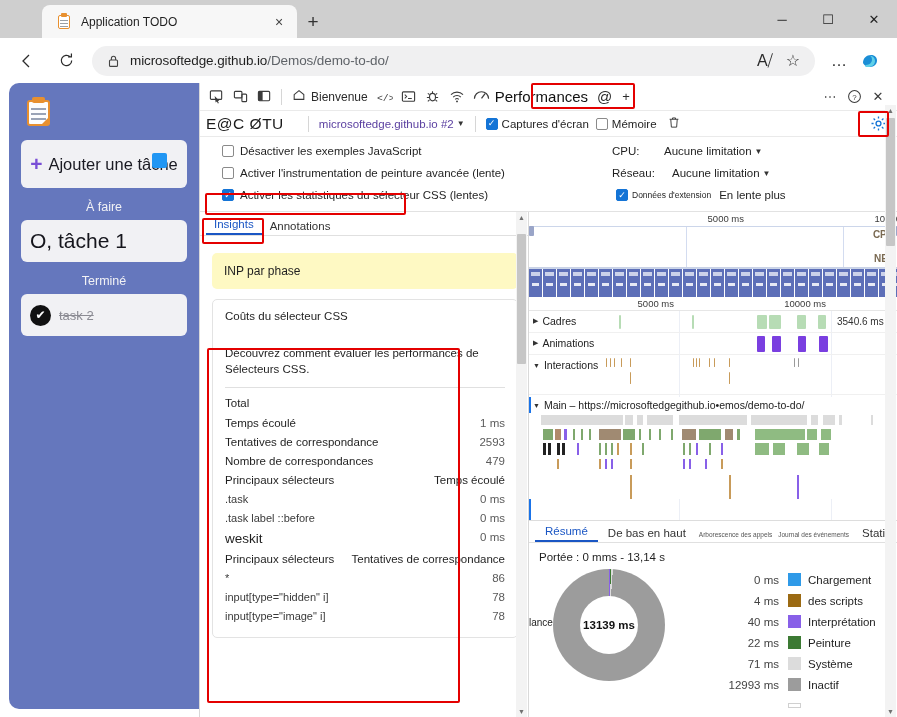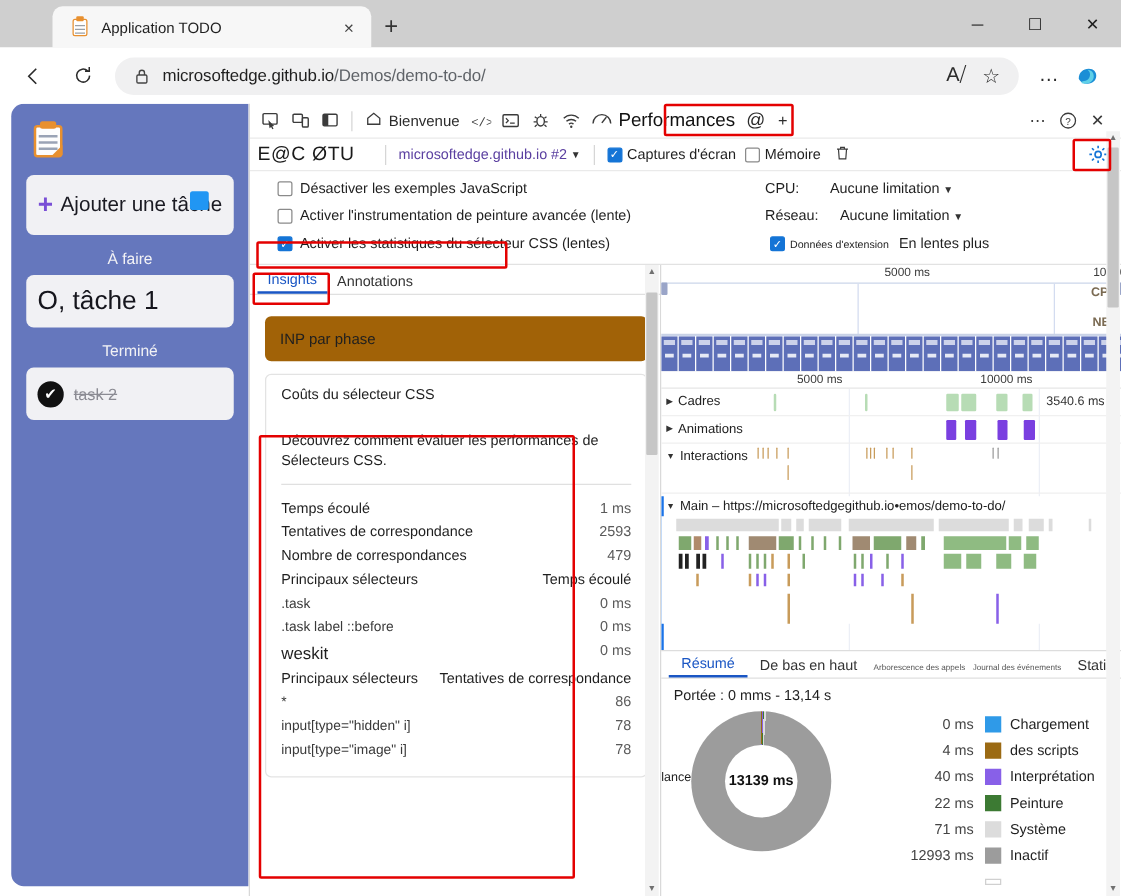--- a/index.html
+++ b/index.html
@@ -219,21 +219,21 @@
   .ins-tab { font-size: 11.5px; color: #333; padding: 0 8px 3px 8px; }
   .ins-tab.sel { color: #1a56c4; border-bottom: 2px solid #1a56c4; }
   .ins-body { flex: 1; overflow: hidden; position: relative; padding: 6px 10px 0 12px; }
 
   .metrics { display: flex; margin-top: 2px; }
   .metric { width: 108px; }
   .m-val { font-size: 23px; color: #0f8a3c; font-weight: 400; line-height: 1; }
   .m-val .u { font-size: 12.5px; }
   .m-name { font-size: 12px; color: #2a2a2a; margin-top: 5px; }
   .ins-card {
-    margin-top: 11px; background: #a16207; border-radius: 5px;
+    margin-top: 11px; background: #fef9c3; border-radius: 5px;
     padding: 11px 12px; font-size: 12px; color: #1f1f1f;
   }
   .css-card {
     margin-top: 10px; border: 1px solid #e3e3e3; border-radius: 5px;
     padding: 10px 12px 12px 12px;
   }
   .cc-title { font-size: 11.5px; color: #1f1f1f; }
   .cc-desc { font-size: 11.5px; color: #1f1f1f; margin-top: 24px; line-height: 1.35; }
   .cc-hr { height: 1px; background: #e0e0e0; margin: 10px 0 9px 0; }
   .cc-total { font-size: 11.5px; color: #1f1f1f; margin-bottom: 4px; }
@@ -569,40 +569,41 @@
           <span class="tb-caret">▼</span>
         </div>
         <div class="set-row">
           <span class="sr-key">Réseau:</span>
           <span class="sr-val" style="margin-left:8px">Aucune limitation</span>
           <span class="tb-caret">▼</span>
         </div>
         <div class="set-row">
           <span class="cb on" style="margin-left:4px"></span>
           <span class="sr-tiny">Données d'extension</span>
-          <span class="learn">En lentes plus</span>
+          <span class="learn">En lente plus</span>
         </div>
       </div>
     </div>
 
     <div class="dt-main">
 
       <div class="insights-pane">
         <div class="ins-tabs">
           <div class="ins-tab sel">Insights</div>
           <div class="ins-tab">Annotations</div>
         </div>
         <div class="ins-body">
 
           <div class="ins-card">INP par phase</div>
 
           <div class="css-card">
             <div class="cc-title">Coûts du sélecteur CSS</div>
             <div class="cc-desc">Découvrez comment évaluer les performances de Sélecteurs CSS.</div>
             <div class="cc-hr"></div>
+            <div class="cc-total">Total</div>
 
             <div class="cc-row">
               <span class="k">Temps écoulé</span>
               <span class="v">1 ms</span>
             </div>
             <div class="cc-row">
               <span class="k">Tentatives de correspondance</span>
               <span class="v">2593</span>
             </div>
             <div class="cc-row">

